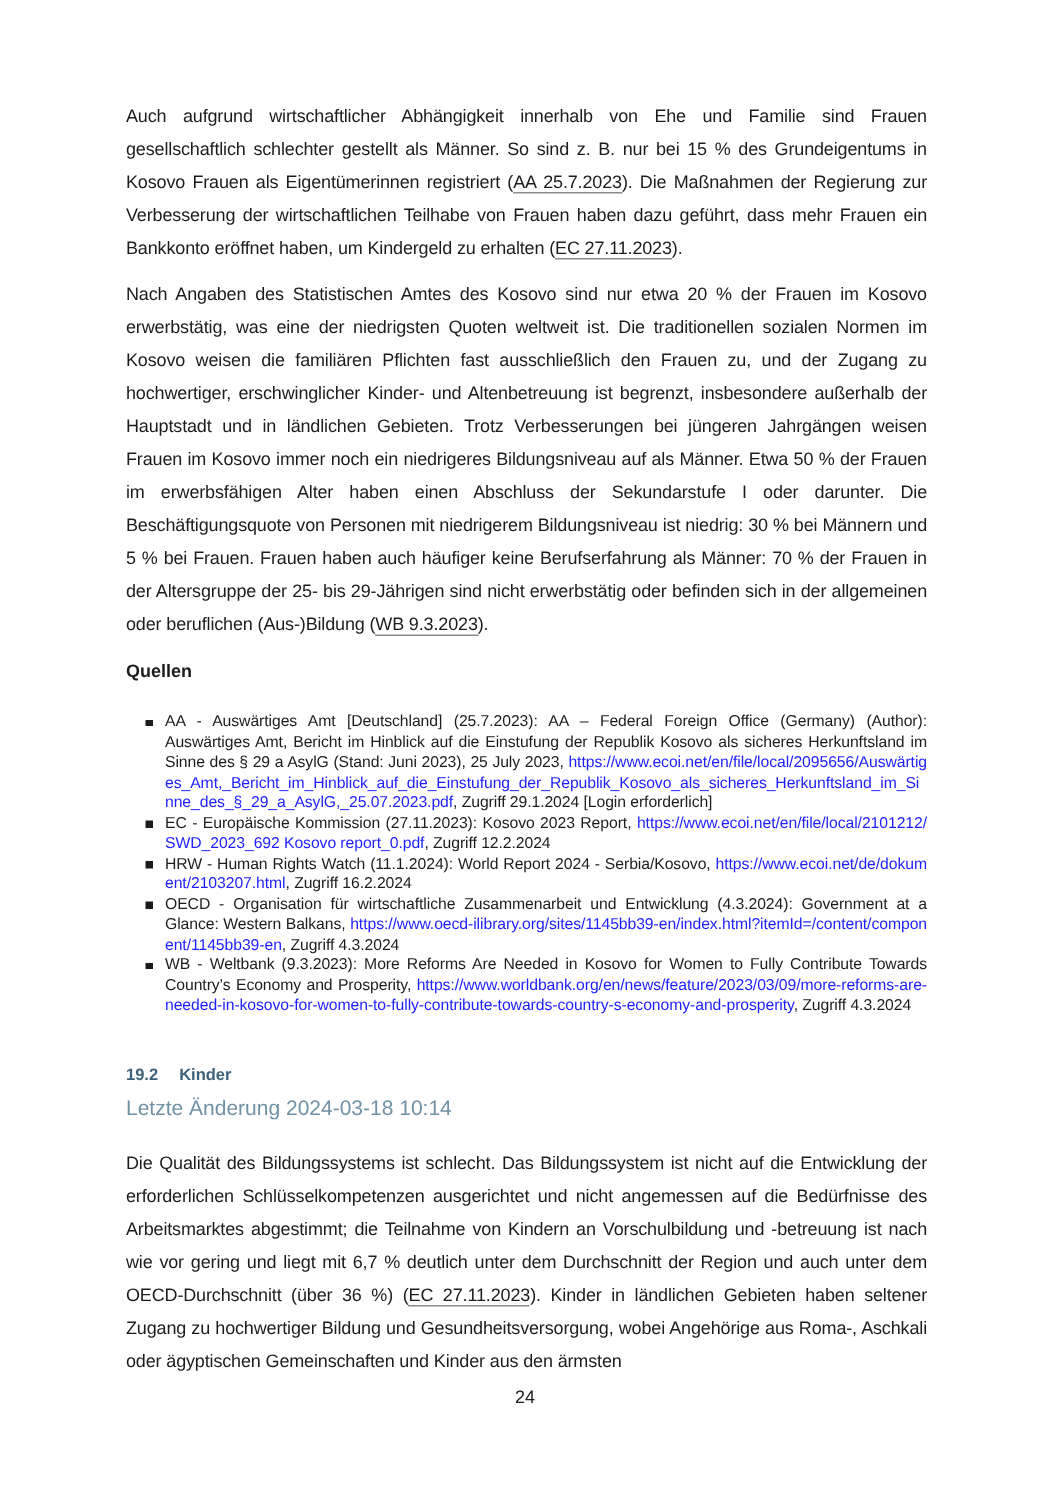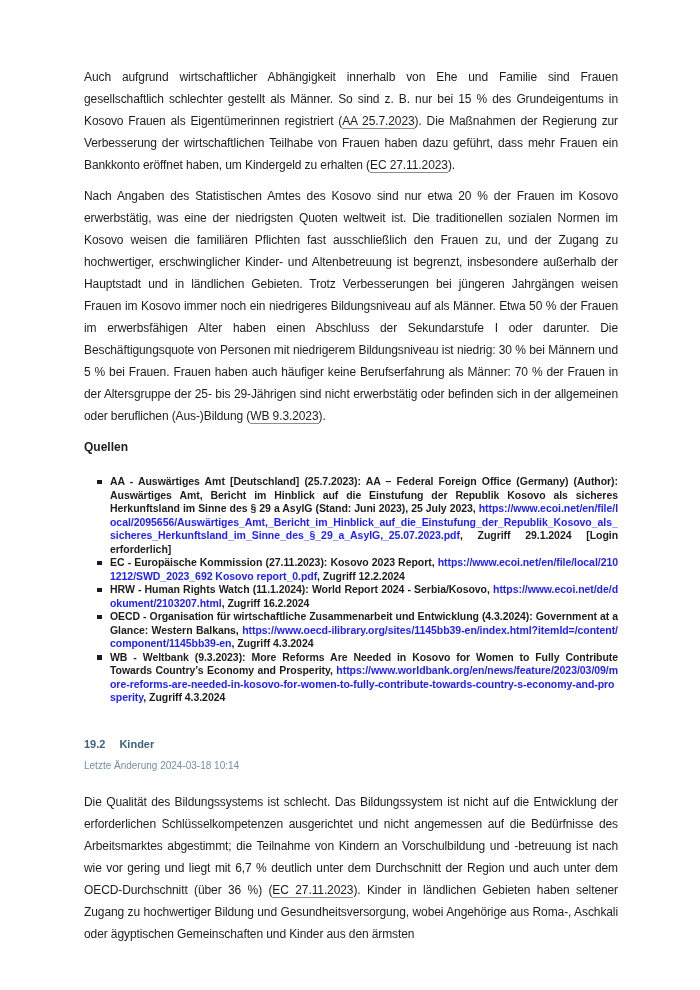--- a/index.html
+++ b/index.html
@@ -45,21 +45,20 @@
     font-weight: bold;
   }
   .sources-list {
     list-style: none;
     margin: 0;
     padding: 0 0 0 26px;
     font-size: 10.5px;
     line-height: 13.5px;
     text-align: justify;
     letter-spacing: -0.05px;
-    font-weight: bold;
   }
   .source-item {
     position: relative;
     margin: 0;
   }
   .bullet {
     position: absolute;
     left: -13px;
     top: 4.5px;
     width: 4.5px;
@@ -69,21 +68,21 @@
   .section-heading {
     display: flex;
     gap: 14px;
     margin: 31px 0 0 0;
     font-size: 11px;
     font-weight: bold;
     line-height: 16px;
     color: var(--heading-blue, #3d617a);
   }
   .last-change {
-    font-size: 10px;
+    font-size: 14px;
     line-height: 13px;
     color: var(--meta-blue, #7191a6);
     margin: 7px 0 19px 0;
   }
   .page-number {
     position: absolute;
     left: 0;
     right: 0;
     bottom: 52px;
     text-align: center;
@@ -125,13 +124,14 @@
       <span class="sec-num">19.2</span>
       <span class="sec-title">Kinder</span>
     </h2>
 
     <div class="last-change">Letzte Änderung 2024-03-18 10:14</div>
 
     <p class="body-par">Die Qualität des Bildungssystems ist schlecht. Das Bildungssystem ist nicht auf die Entwicklung der erforderlichen Schlüsselkompetenzen ausgerichtet und nicht angemessen auf die Bedürfnisse des Arbeitsmarktes abgestimmt; die Teilnahme von Kindern an Vorschulbildung und -betreuung ist nach wie vor gering und liegt mit 6,7 % deutlich unter dem Durchschnitt der Region und auch unter dem OECD-Durchschnitt (über 36 %) (<span class="cite">EC 27.11.2023</span>). Kinder in ländlichen Gebieten haben seltener Zugang zu hochwertiger Bildung und Gesundheitsversorgung, wobei Angehörige aus Roma-, Aschkali oder ägyptischen Gemeinschaften und Kinder aus den ärmsten</p>
 
   </div>
 
+  <div class="page-number">24</div>
 </div>
 
 </body></html>

